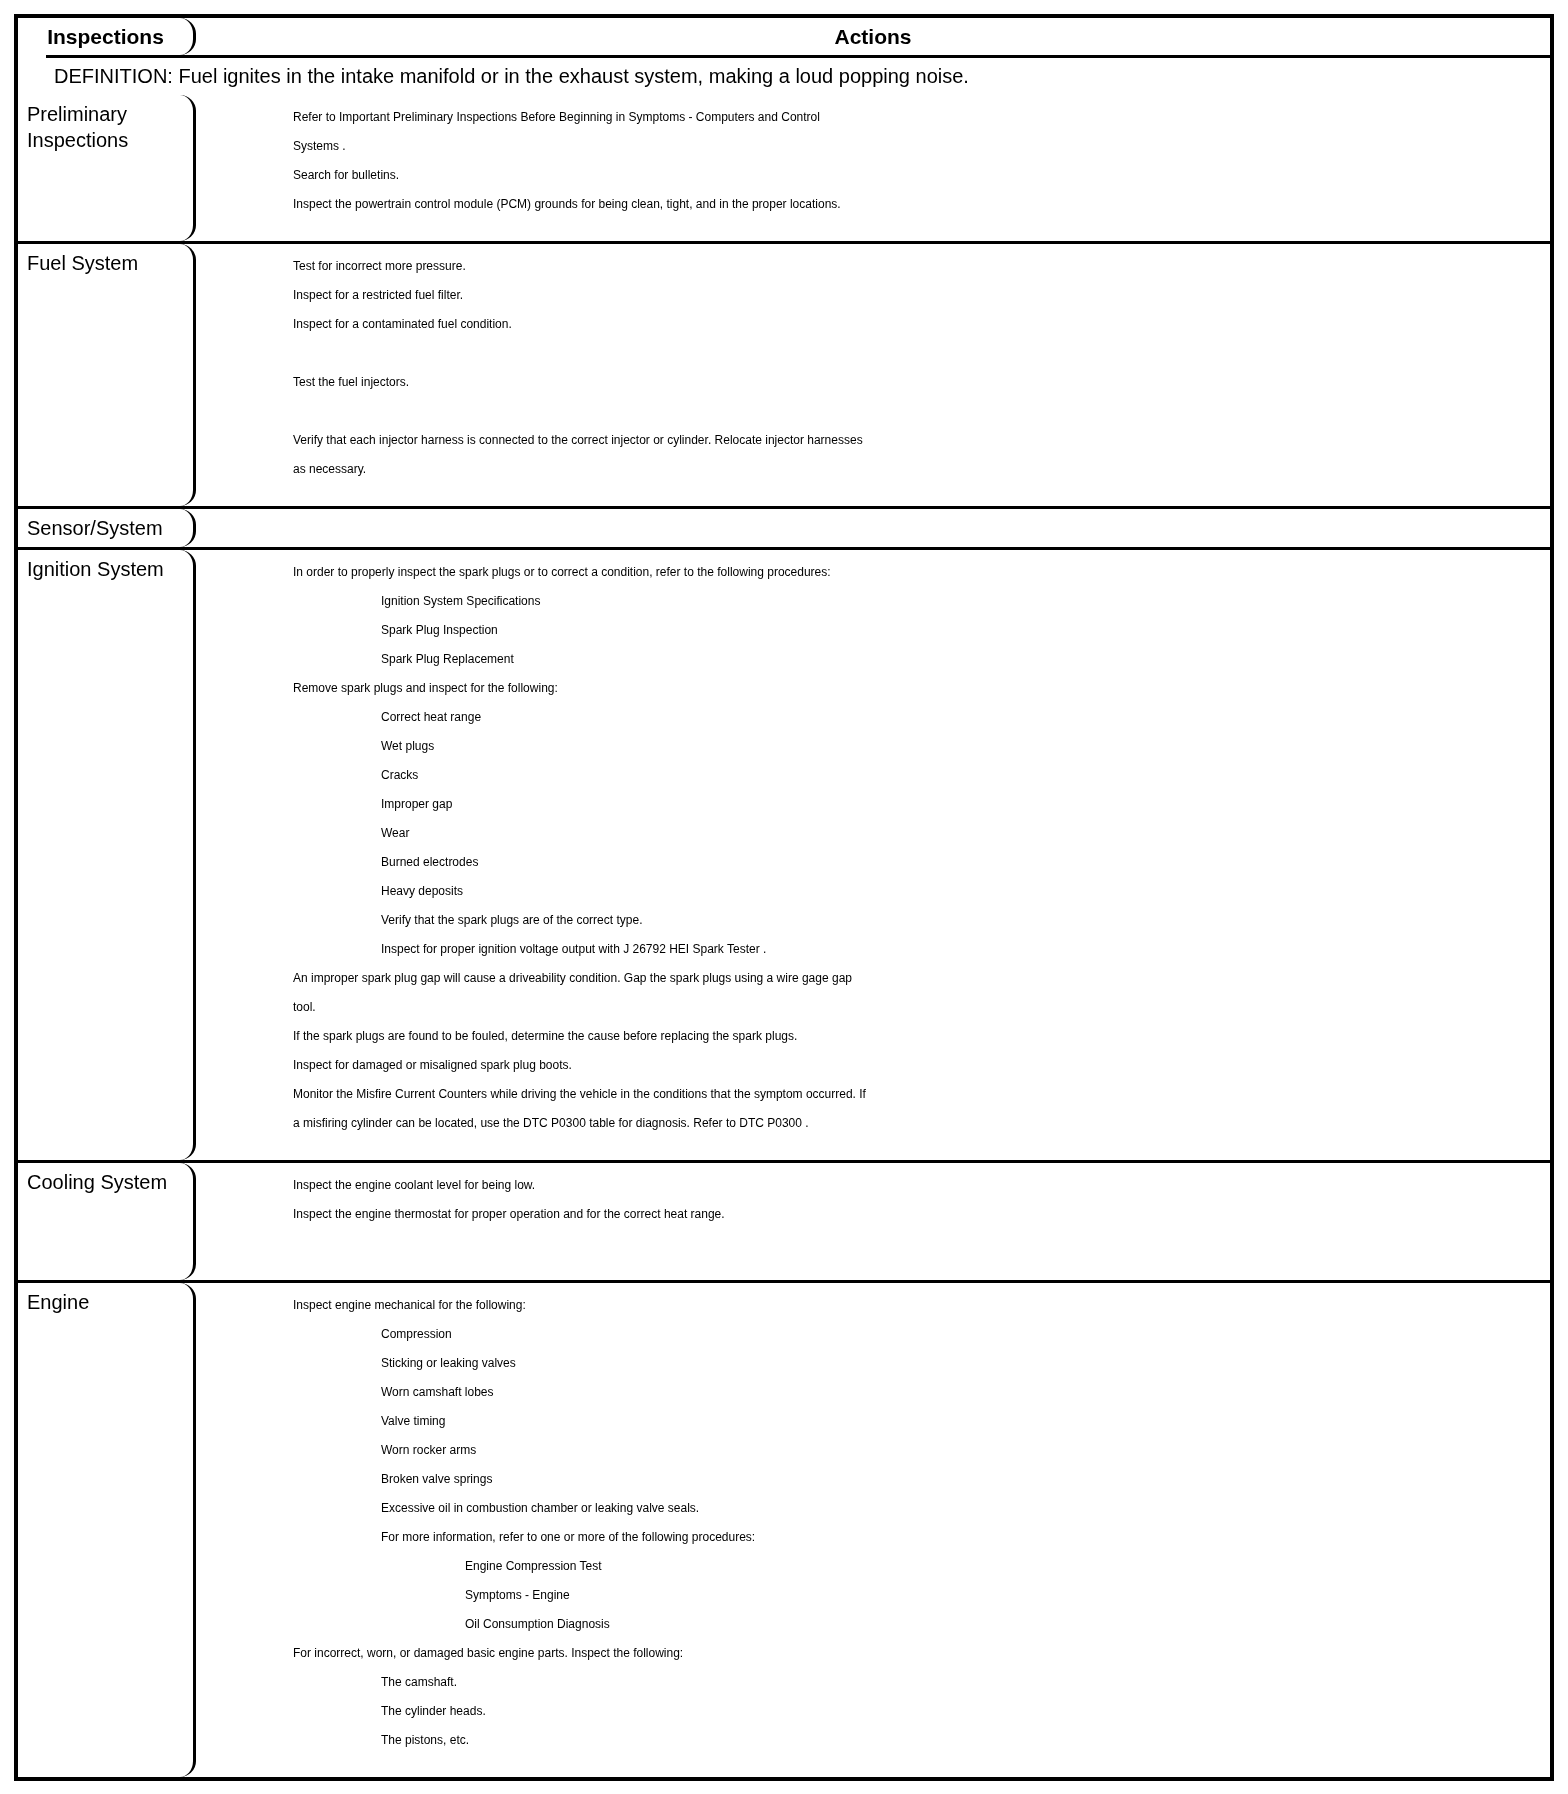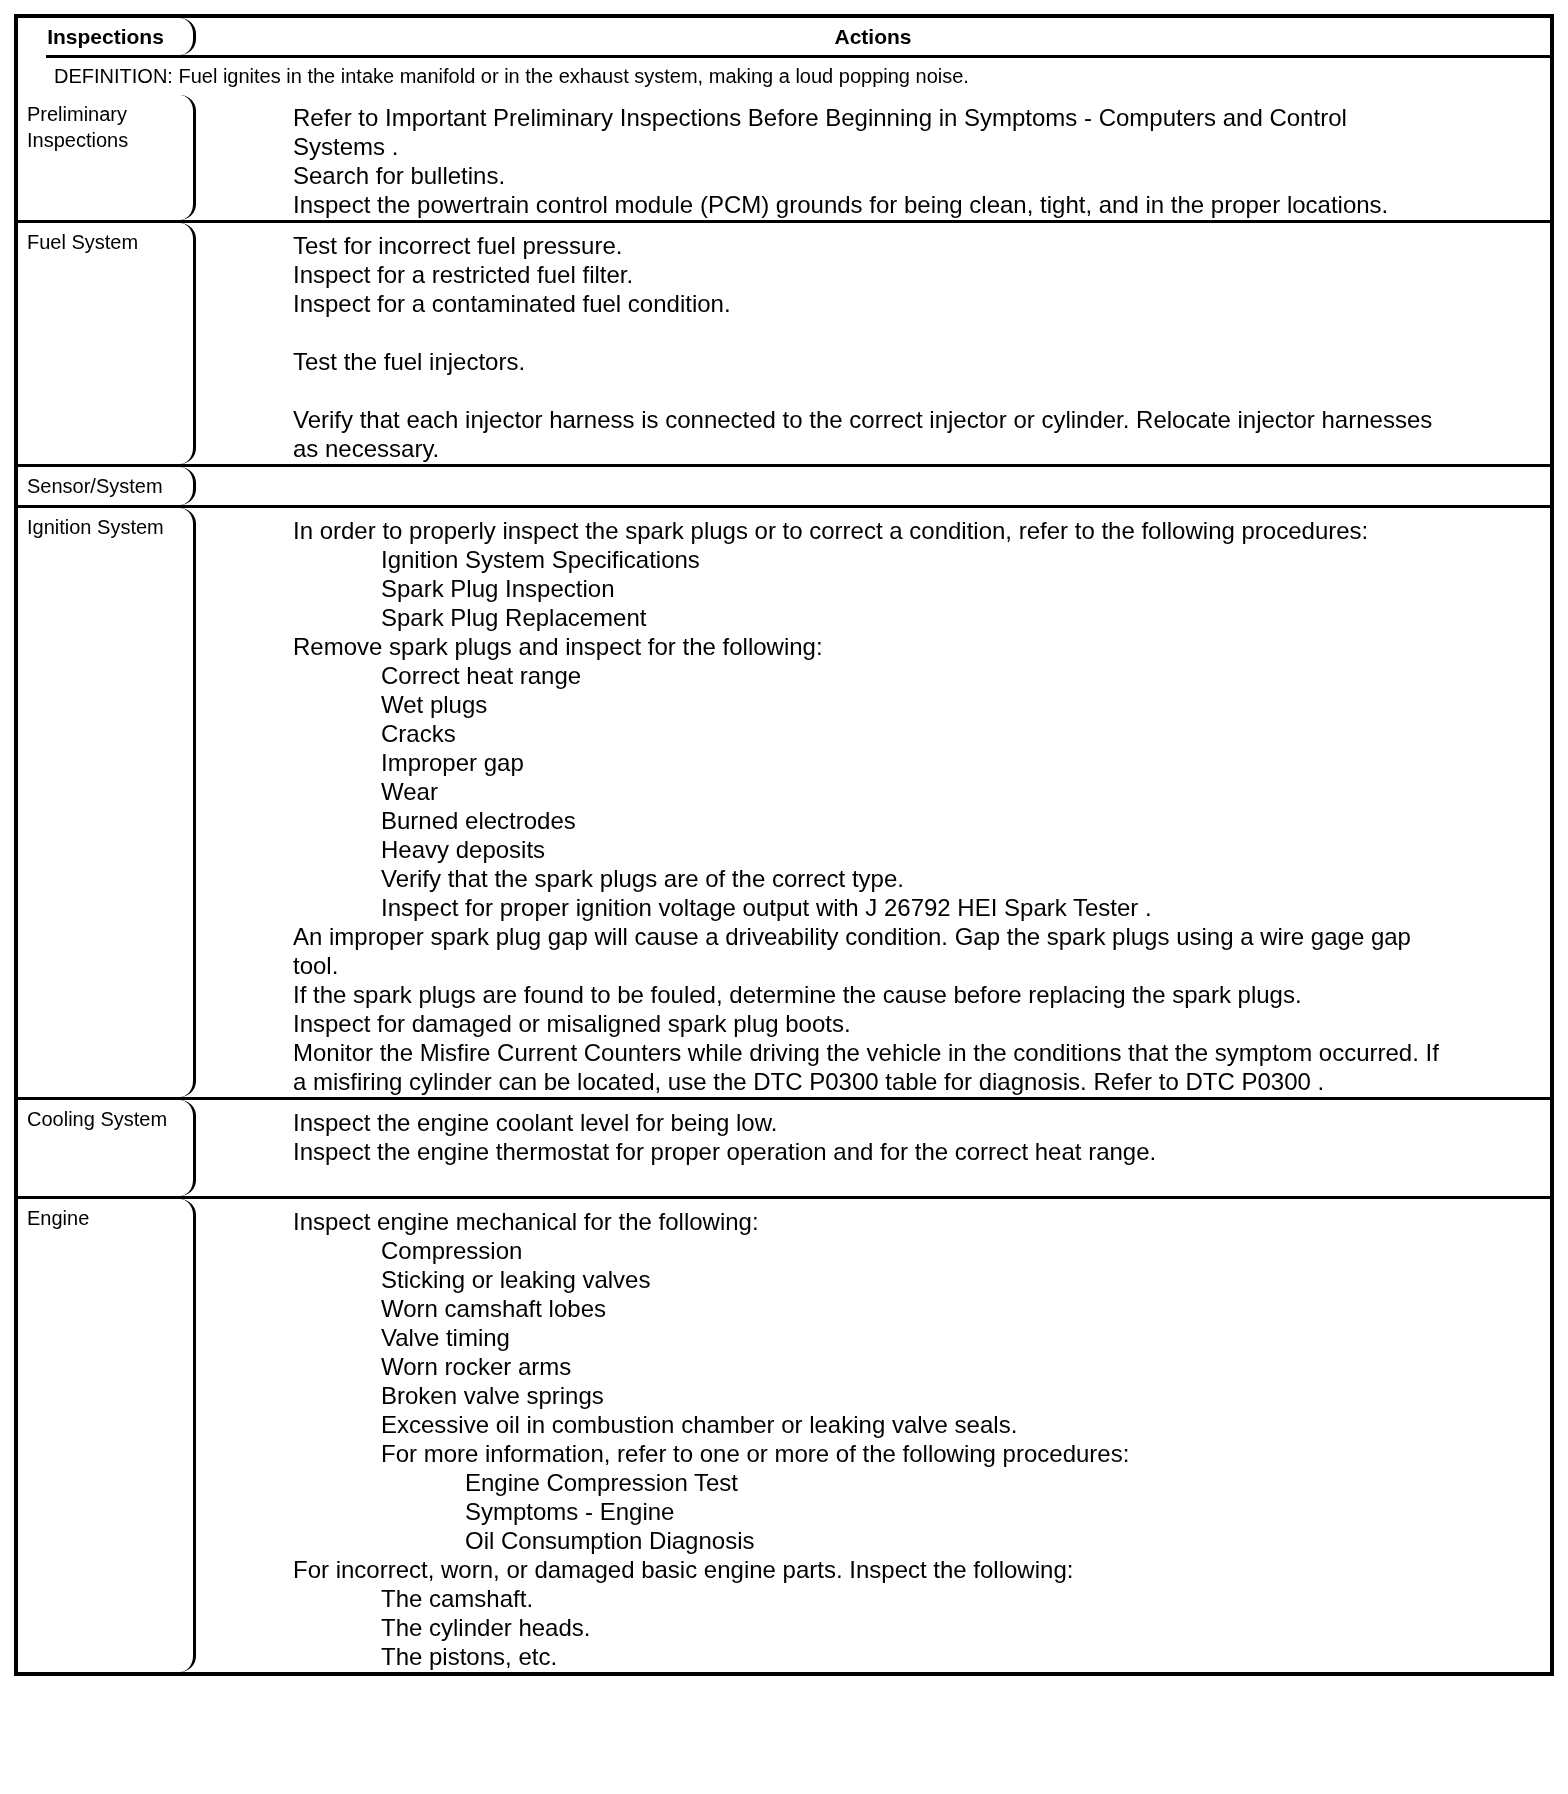--- a/index.html
+++ b/index.html
@@ -20,22 +20,22 @@
   .cell { box-sizing: border-box; border-radius: 16px; }
   .insp {
     flex: 0 0 178px;
     border-right: 3px solid #000000;
     padding: 6px 6px 6px 9px;
     font-size: 20px;
     line-height: 26px;
   }
   .act {
     flex: 1 1 auto;
-    padding: 8px 20px 1px 97px;
-    font-size: 24px;
+    padding: 8px 20px 22px 97px;
+    font-size: 12px;
     line-height: 29px;
   }
   .hdr-row .cell {
     font-weight: bold;
     font-size: 21px;
     line-height: 25px;
     text-align: center;
     padding: 6px 4px;
   }
   .hdr-row .act { padding: 6px 4px; }
@@ -69,21 +69,21 @@
           <div class="cell act">
             <div class="line indent-0">Refer to Important Preliminary Inspections Before Beginning in Symptoms - Computers and Control</div>
             <div class="line indent-0">Systems .</div>
             <div class="line indent-0">Search for bulletins.</div>
             <div class="line indent-0">Inspect the powertrain control module (PCM) grounds for being clean, tight, and in the proper locations.</div>
           </div>
         </div>
         <div class="row data-row">
           <div class="cell insp">Fuel System</div>
           <div class="cell act">
-            <div class="line indent-0">Test for incorrect fuel pressure.</div>
+            <div class="line indent-0">Test for incorrect more pressure.</div>
             <div class="line indent-0">Inspect for a restricted fuel filter.</div>
             <div class="line indent-0">Inspect for a contaminated fuel condition.</div>
             <div class="line indent-0">&nbsp;</div>
             <div class="line indent-0">Test the fuel injectors.</div>
             <div class="line indent-0">&nbsp;</div>
             <div class="line indent-0">Verify that each injector harness is connected to the correct injector or cylinder. Relocate injector harnesses</div>
             <div class="line indent-0">as necessary.</div>
           </div>
         </div>
         <div class="row data-row">

